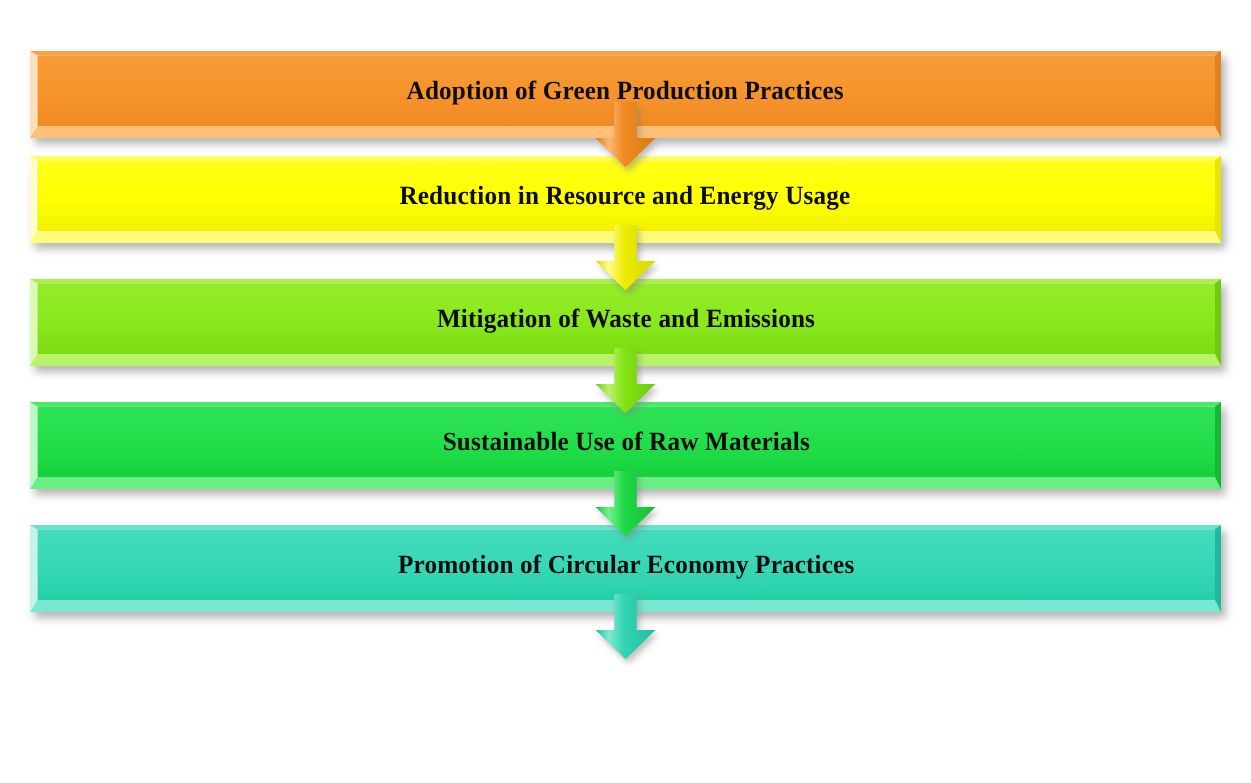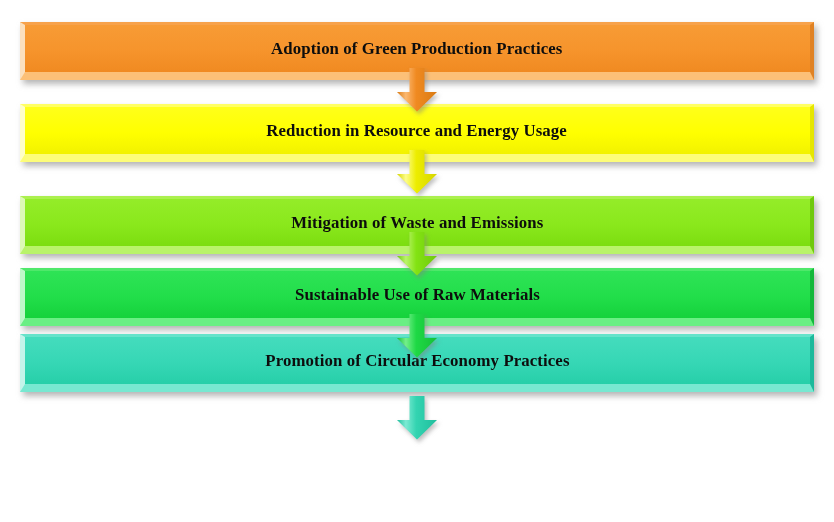--- a/index.html
+++ b/index.html
@@ -117,21 +117,21 @@
     border-right-color: #2490bb;
     border-bottom-color: #79d3ec;
     background: linear-gradient(180deg, #4fc3e2 0%, #3fb5d8 55%, #2f9fc8 100%);
   }
 </style>
 </head>
 <body>
 
 <div id="flow">
 
-  <div class="node" id="node-0" style="top:22px;padding-left:19px;">
+  <div class="node" id="node-0" style="top:34px;padding-left:19px;">
     <div class="bevel"></div>
     <div class="face">
       <span class="label">Adoption of Green Production Practices</span>
     </div>
   </div>
 
   <div class="arrow" id="arrow-0" style="top:68px;">
     <svg viewBox="0 0 42 44" xmlns="http://www.w3.org/2000/svg" aria-hidden="true">
       <defs>
         <linearGradient id="g0" x1="0" y1="0" x2="1" y2="0">
@@ -159,21 +159,21 @@
           <stop offset="0%" stop-color="#D6D600"></stop>
           <stop offset="22%" stop-color="#FDFD8A"></stop>
           <stop offset="48%" stop-color="#EDED00"></stop>
           <stop offset="100%" stop-color="#D6D600"></stop>
         </linearGradient>
       </defs>
       <path d="M13.5 0 H28.5 V24 H41 L21 43.5 L1 24 H13.5 Z" fill="url(#g1)"></path>
     </svg>
   </div>
 
-  <div class="node" id="node-2" style="top:196px;border-radius:19px;">
+  <div class="node" id="node-2" style="top:186px;border-radius:19px;">
     <div class="bevel"></div>
     <div class="face">
       <span class="label">Mitigation of Waste and Emissions</span>
     </div>
   </div>
 
   <div class="arrow" id="arrow-2" style="top:232px;">
     <svg viewBox="0 0 42 44" xmlns="http://www.w3.org/2000/svg" aria-hidden="true">
       <defs>
         <linearGradient id="g2" x1="0" y1="0" x2="1" y2="0">
@@ -201,21 +201,21 @@
           <stop offset="0%" stop-color="#16BF38"></stop>
           <stop offset="22%" stop-color="#74EF8B"></stop>
           <stop offset="48%" stop-color="#1ED945"></stop>
           <stop offset="100%" stop-color="#16BF38"></stop>
         </linearGradient>
       </defs>
       <path d="M13.5 0 H28.5 V24 H41 L21 43.5 L1 24 H13.5 Z" fill="url(#g3)"></path>
     </svg>
   </div>
 
-  <div class="node" id="node-4" style="top:334px;">
+  <div class="node" id="node-4" style="top:350px;">
     <div class="bevel"></div>
     <div class="face">
       <span class="label">Promotion of Circular Economy Practices</span>
     </div>
   </div>
 
   <div class="arrow" id="arrow-4" style="top:396px;">
     <svg viewBox="0 0 42 44" xmlns="http://www.w3.org/2000/svg" aria-hidden="true">
       <defs>
         <linearGradient id="g4" x1="0" y1="0" x2="1" y2="0">

